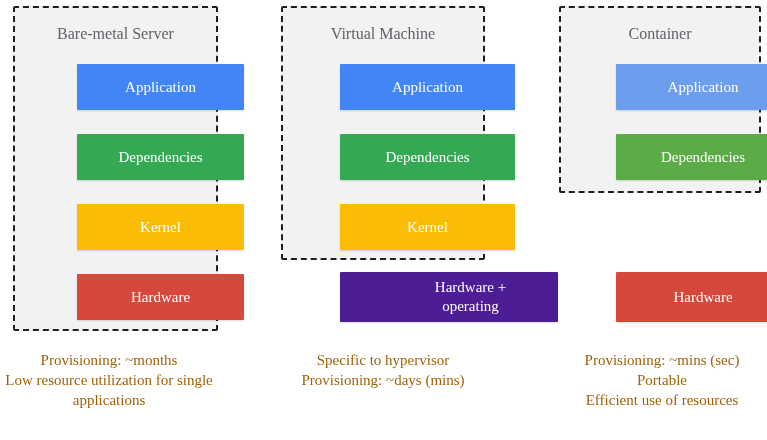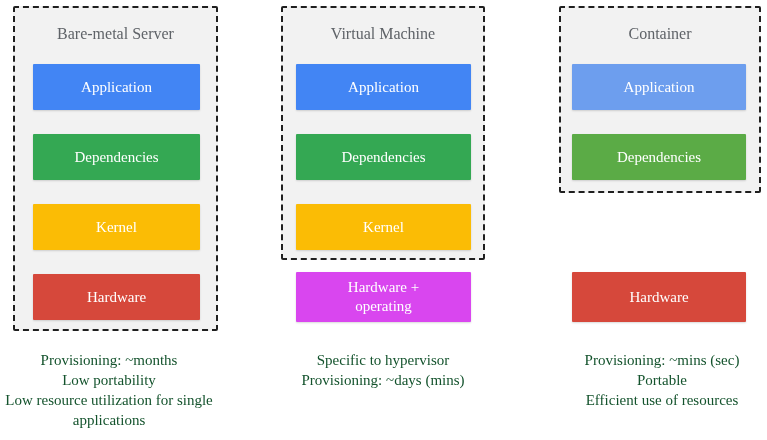--- a/index.html
+++ b/index.html
@@ -29,27 +29,28 @@
     display: flex;
     flex-direction: column;
     align-items: center;
     justify-content: center;
     color: #ffffff;
     font-size: 15px;
     text-align: center;
     border-radius: 1px;
     box-shadow: 0 1px 2px rgba(0,0,0,0.15);
     line-height: 19px;
+    margin-left: 44px;
   }
   .notes {
     position: absolute;
     text-align: center;
     font-size: 15px;
     line-height: 20px;
-    color: #14532d;
+    color: #a16207;
   }
 </style>
 </head>
 <body>
 
 <div class="page">
 
   <div class="panel" style="left:13px; top:6px; width:205px; height:325px;"></div>
   <div class="col-title" style="left:13px; top:25px; width:205px;">Bare-metal Server</div>
 
@@ -61,37 +62,36 @@
   </div>
   <div class="layer" style="left: 33px; top: 204px; width: 167px; height: 46px; background-color: rgb(251, 188, 5);">
     <span>Kernel</span>
   </div>
   <div class="layer" style="left: 33px; top: 274px; width: 167px; height: 46px; background-color: rgb(214, 72, 59);">
     <span>Hardware</span>
   </div>
 
   <div class="notes" style="left:3px; top:350px; width:212px;">
     <div>Provisioning: ~months</div>
-    <div>Low portability</div>
     <div>Low resource utilization for single applications</div>
   </div>
 
   <div class="panel" style="left:281px; top:6px; width:204px; height:254px;"></div>
   <div class="col-title" style="left:281px; top:25px; width:204px;">Virtual Machine</div>
 
   <div class="layer" style="left: 296px; top: 64px; width: 175px; height: 46px; background-color: rgb(66, 133, 244);">
     <span>Application</span>
   </div>
   <div class="layer" style="left: 296px; top: 134px; width: 175px; height: 46px; background-color: rgb(52, 168, 83);">
     <span>Dependencies</span>
   </div>
   <div class="layer" style="left: 296px; top: 204px; width: 175px; height: 46px; background-color: rgb(251, 188, 5);">
     <span>Kernel</span>
   </div>
-  <div class="layer" style="left: 296px; top: 272px; width: 175px; height: 50px; background-color: #d946ef;">
+  <div class="layer" style="left: 296px; top: 272px; width: 175px; height: 50px; background-color: #4c1d95; padding-left: 43px;">
     <span>Hardware +</span>
     <span>operating</span>
   </div>
 
   <div class="notes" style="left:268px; top:350px; width:230px;">
     <div>Specific to hypervisor</div>
     <div>Provisioning: ~days (mins)</div>
   </div>
 
   <div class="panel" style="left:559px; top:6px; width:202px; height:187px;"></div>

